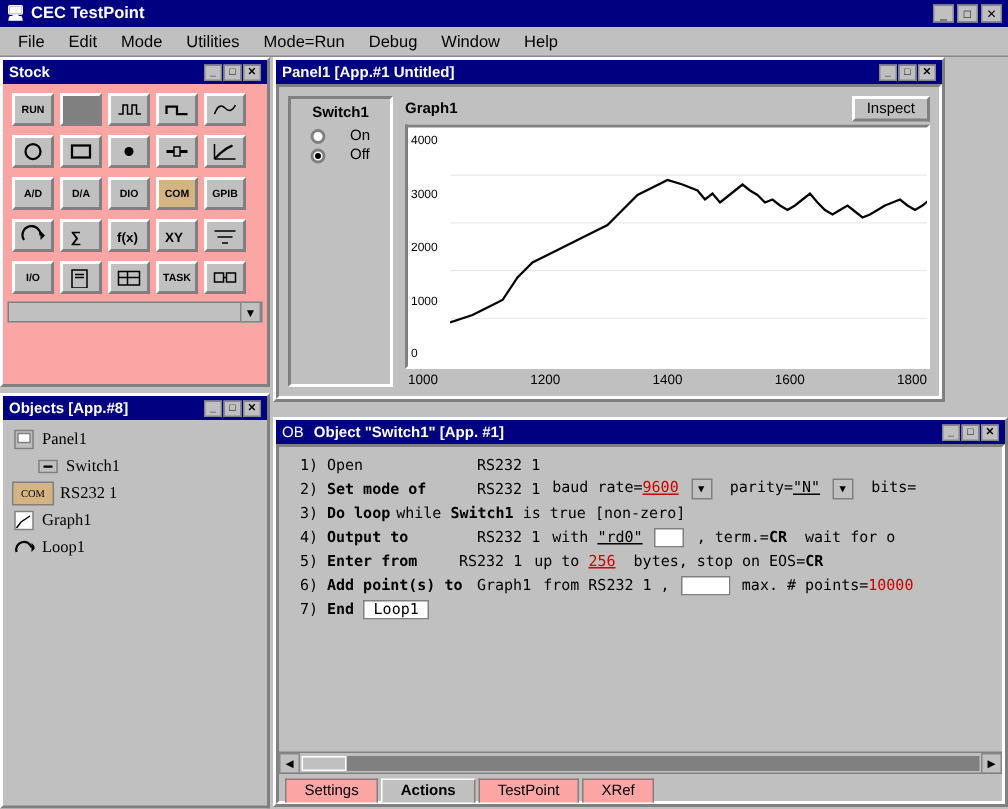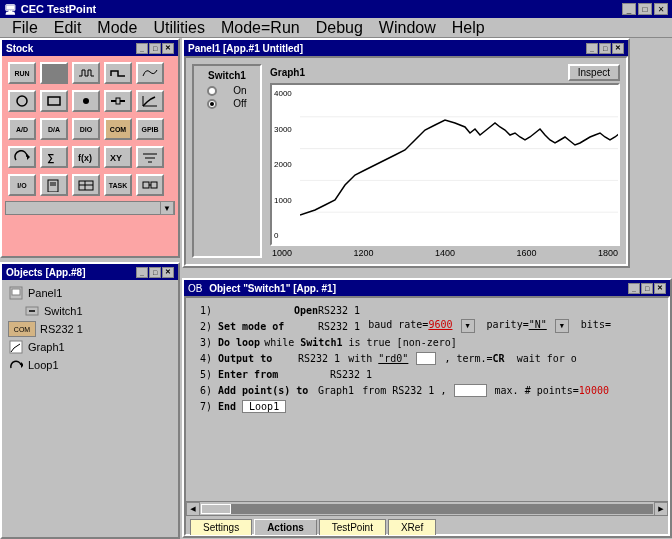--- a/index.html
+++ b/index.html
@@ -51,21 +51,21 @@
     .menu-bar {
       background: #c0c0c0;
       display: flex;
       align-items: center;
       padding: 1px 4px;
       height: 20px;
       border-bottom: 1px solid #888;
     }
     .menu-item {
       padding: 2px 8px;
-      font-size: 16px;
+      font-size: 11px;
       cursor: pointer;
     }
 
     
     .main-area {
       display: flex;
       height: calc(539px - 38px);
       position: relative;
     }
 
@@ -146,20 +146,21 @@
     .objects-list {
       padding: 4px 2px;
     }
     .obj-item {
       display: flex;
       align-items: center;
       gap: 4px;
       padding: 1px 4px;
       cursor: pointer;
       font-size: 11px;
+      font-family: Liberation Serif, serif;
     }
     .obj-icon {
       width: 16px;
       height: 16px;
       display: flex;
       align-items: center;
       justify-content: center;
       flex-shrink: 0;
     }
 
@@ -351,21 +352,21 @@
       display: flex;
       align-items: flex-end;
       padding: 2px 4px 0;
       gap: 2px;
       background: #c0c0c0;
       border-top: 1px solid #808080;
     }
     .tab {
       padding: 2px 12px;
       font-size: 10px;
-      background: #fef9c3;
+      background: #fca5a5;
       border: 1px solid #808080;
       border-bottom: none;
       cursor: pointer;
       position: relative;
       top: 1px;
     }
     .tab.active {
       background: #c0c0c0;
       border-color: #ffffff #808080 #c0c0c0 #ffffff;
       font-weight: bold;
@@ -740,21 +741,21 @@
         <div class="sub-btn">□</div>
         <div class="sub-btn">✕</div>
       </div>
     </div>
     <div class="object-inner">
 
       <div class="code-table">
 
         <div class="code-row">
           <span class="line-num">1)</span>
-          <span style="width:100px; font-weight:bold;text-align:right;">Open</span>
+          <span style="width:100px; font-weight:normal;">Open</span>
           <span>RS232 1</span>
         </div>
 
         <div class="code-row">
           <span class="line-num">2)</span>
           <span style="width:100px; font-weight:bold;">Set mode of</span>
           <span>RS232 1</span>
           <span style="margin-left:8px;">
             baud rate=<span style="text-decoration:underline; color:#cc0000;">9600</span>
             <span class="drop-arrow">▼</span>
@@ -765,33 +766,37 @@
         </div>
 
         <div class="code-row">
           <span class="line-num">3)</span>
           <span style="font-weight:bold; margin-right:4px;">Do loop</span>
           <span>while <span style="font-weight:bold;">Switch1</span> is true [non-zero]</span>
         </div>
 
         <div class="code-row">
           <span class="line-num">4)</span>
-          <span style="width:80px; font-weight:bold;">Output to</span>
+          <span style="width:100px; font-weight:bold;">Output to</span>
           <span>RS232 1</span>
           <span style="margin-left:8px;">
             with <span style="text-decoration:underline;">"rd0"</span>
             <span class="code-inline-box">&nbsp;</span>
             , term.=<span style="font-weight:bold;">CR</span>&nbsp; wait for o
           </span>
         </div>
 
         <div class="code-row">
           <span class="line-num">5)</span>
-          <span style="width:112px; font-weight:bold;">Enter from</span>
+          <span style="width:88px; font-weight:bold;">Enter from</span>
           <span>RS232 1</span>
+          <span style="margin-left:8px;">
+            up to <span style="text-decoration:underline; color:#cc0000;">256</span>
+            &nbsp;bytes, stop on EOS=<span style="font-weight:bold;">CR</span>
+          </span>
         </div>
 
         <div class="code-row">
           <span class="line-num">6)</span>
           <span style="width:100px; font-weight:bold;">Add point(s) to</span>
           <span>Graph1</span>
           <span style="margin-left:8px;">
             from RS232 1 ,
             <span class="code-inline-box">&nbsp;&nbsp;&nbsp;&nbsp;</span>
             max. # points=<span style="color:#cc0000;">10000</span>

